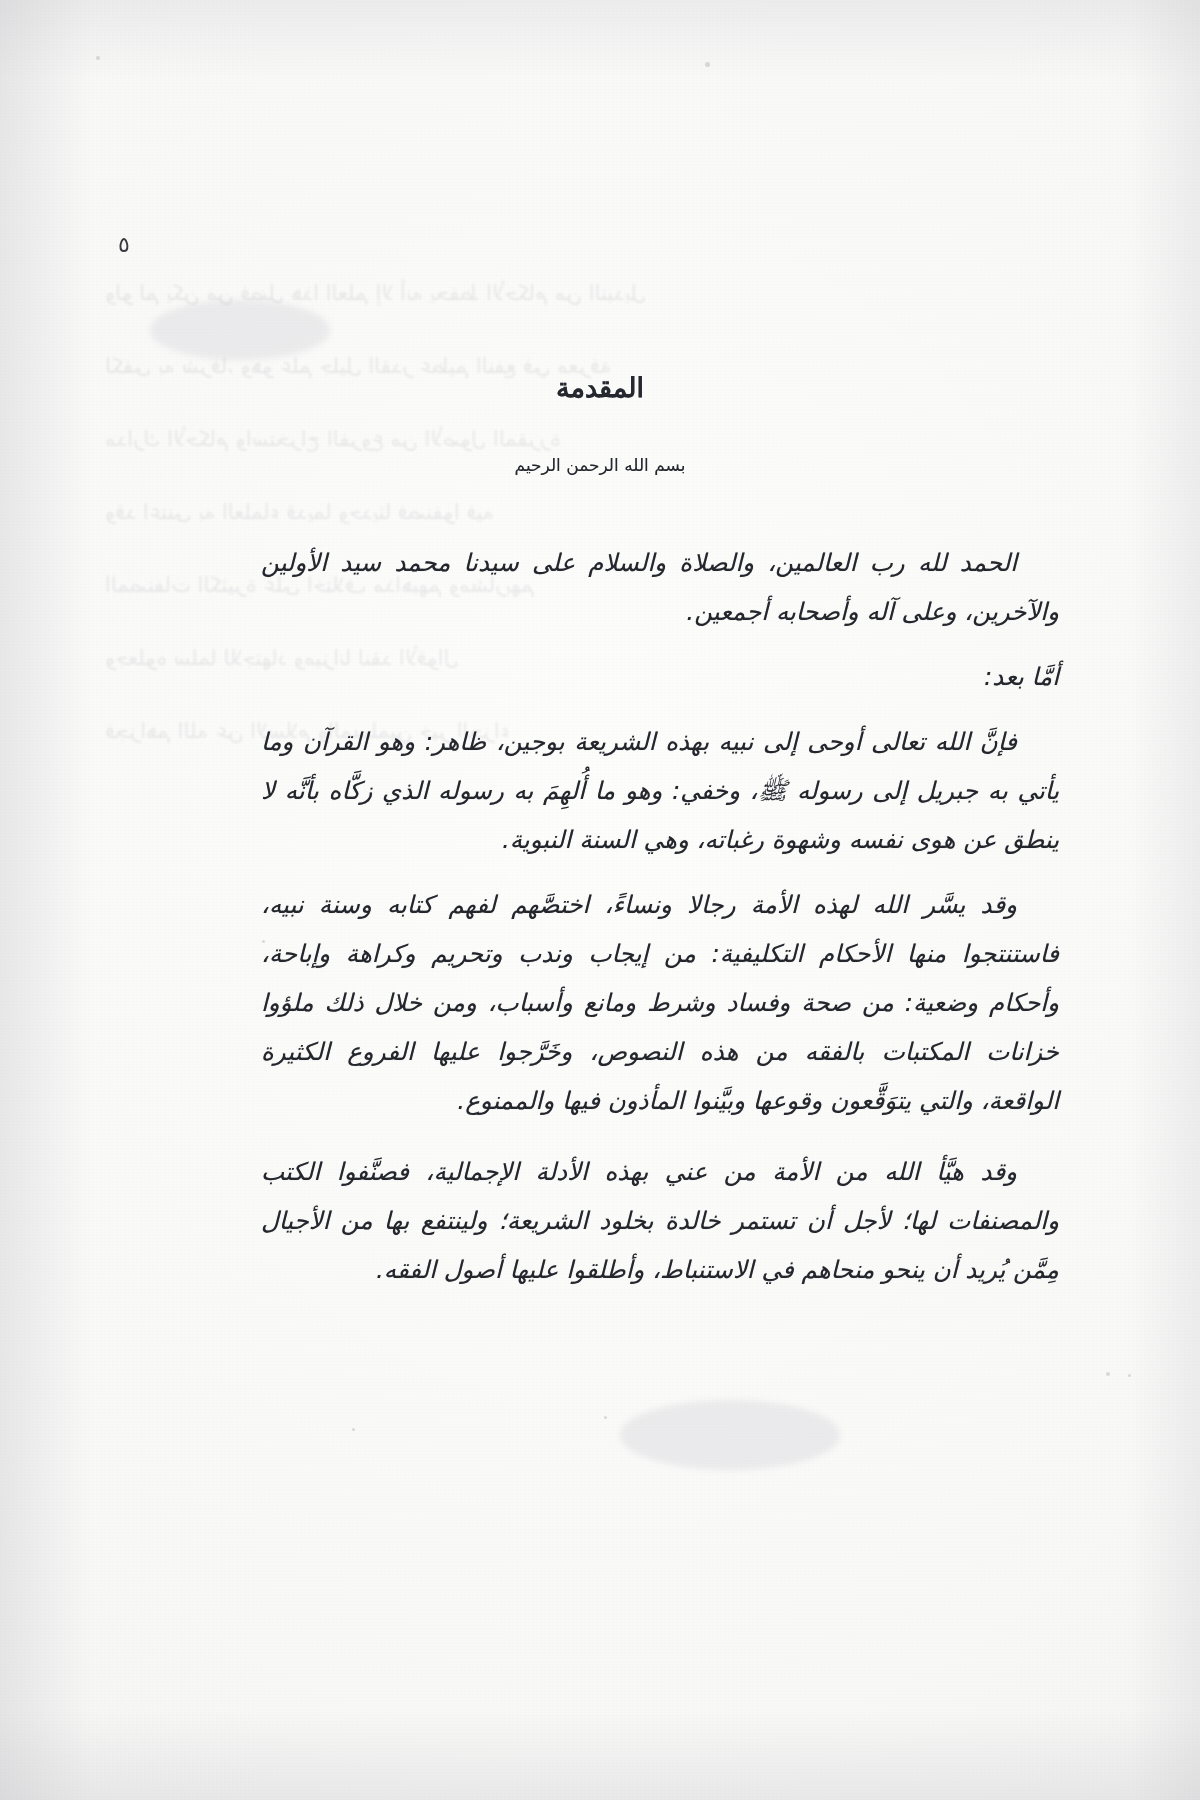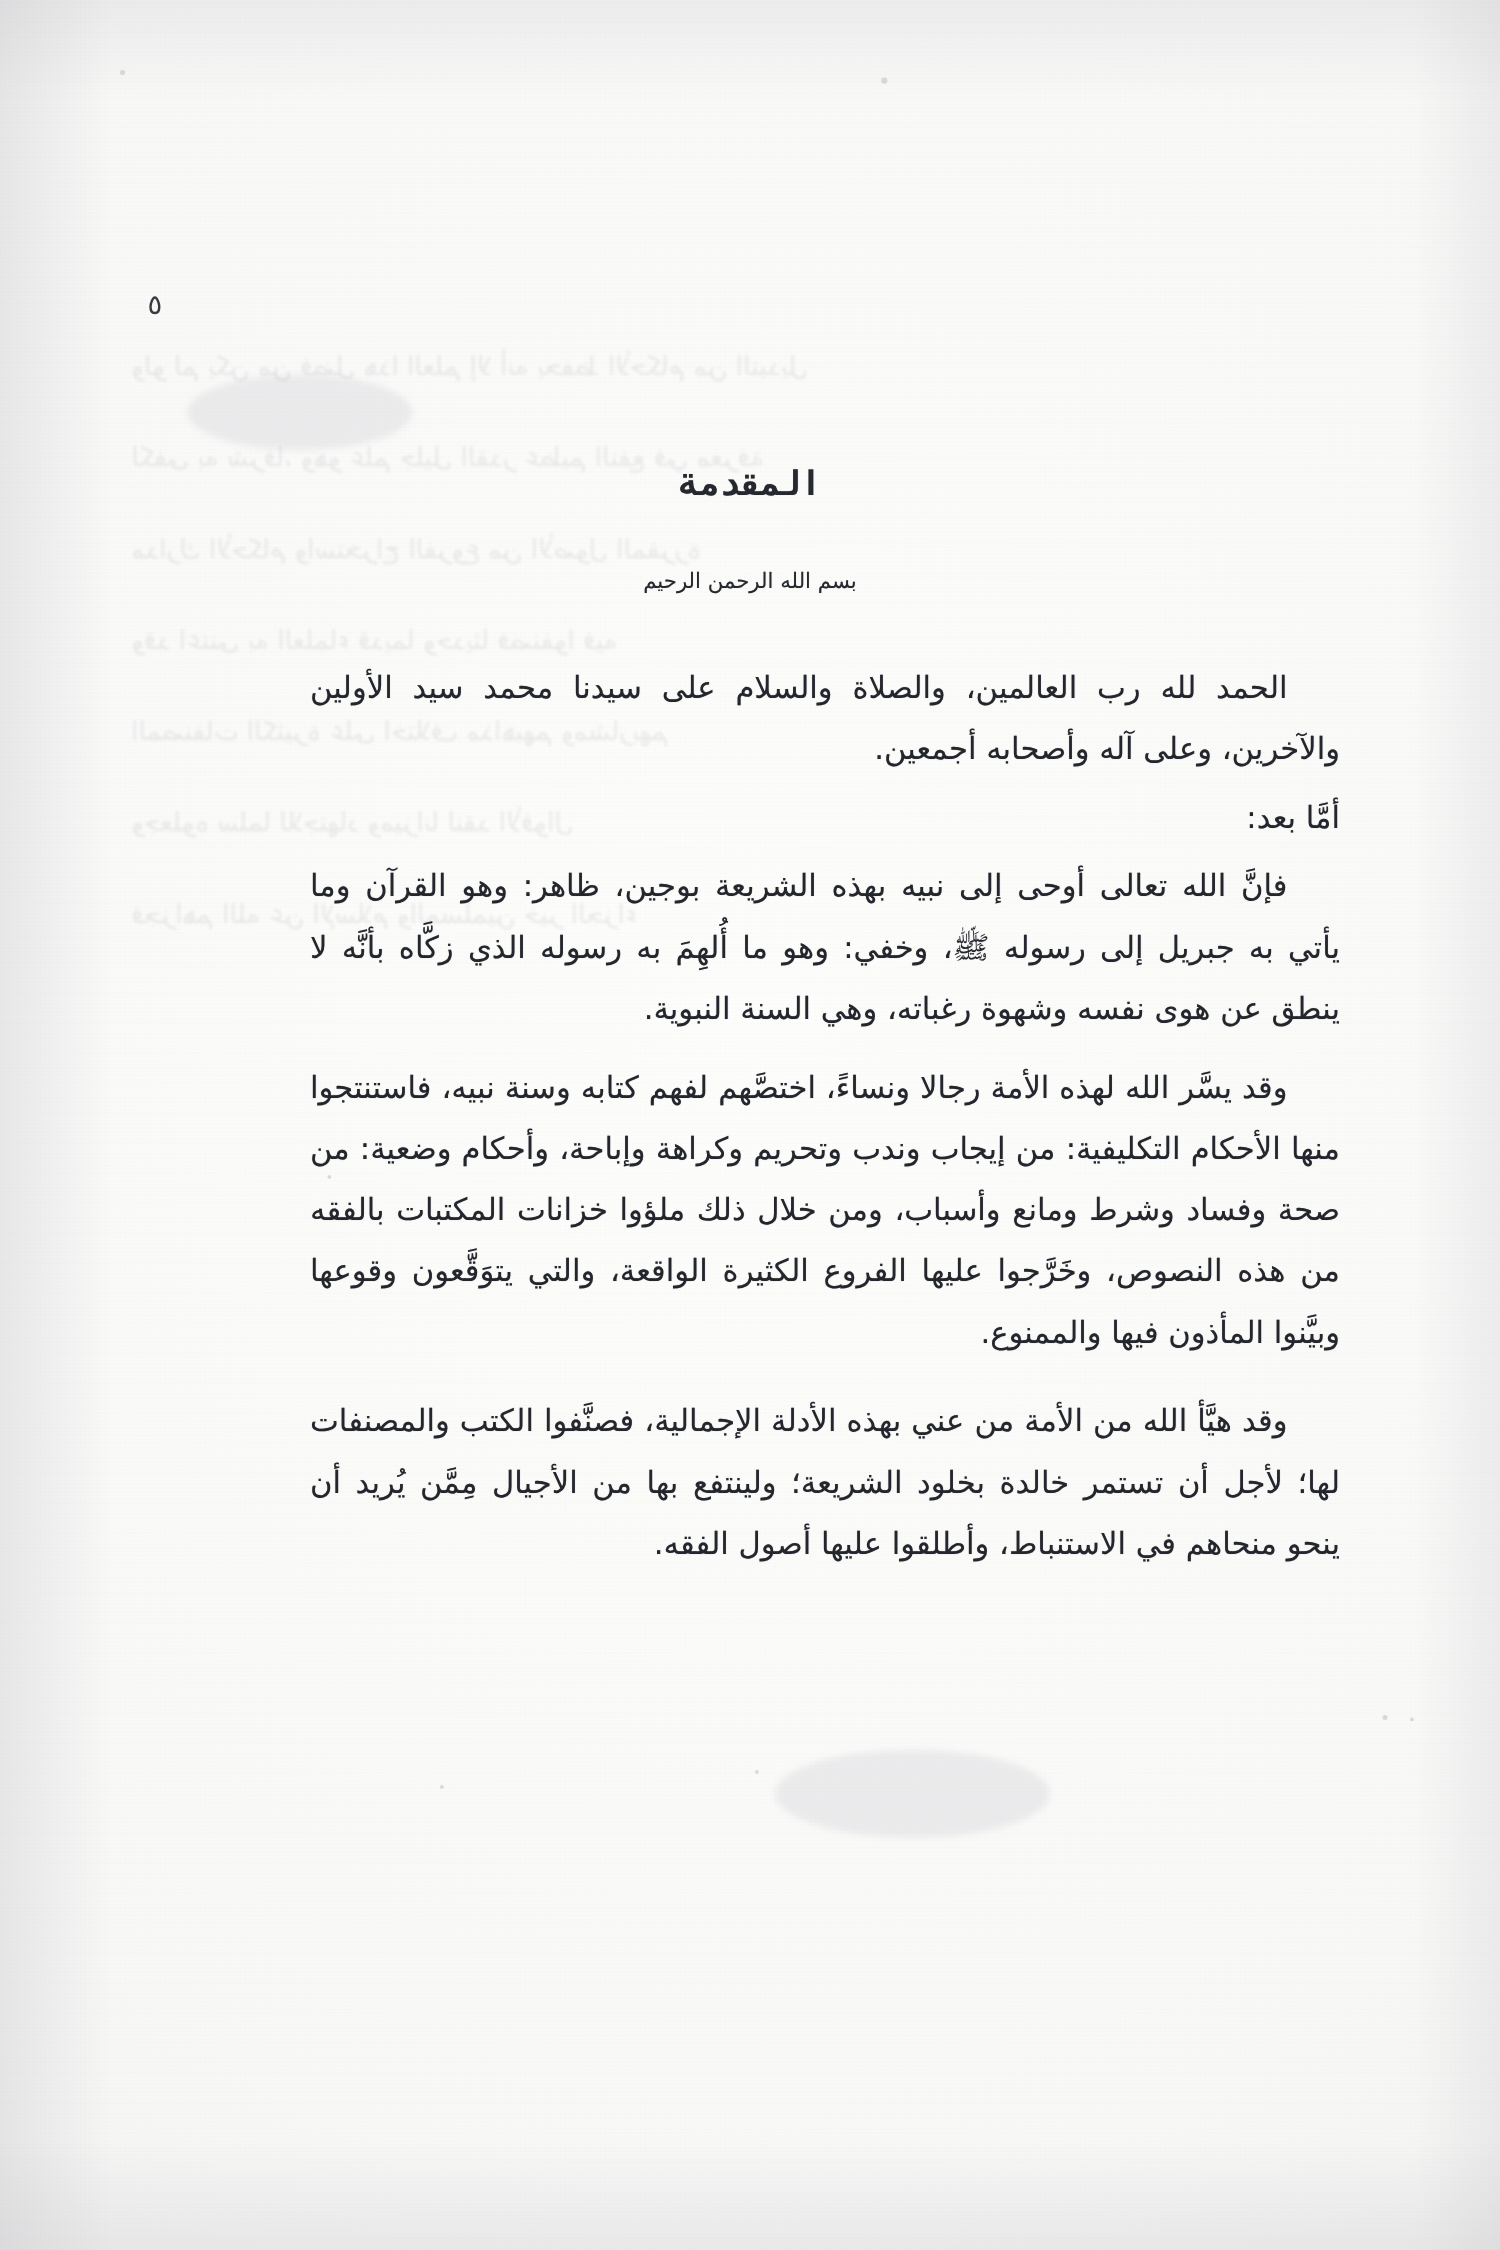--- a/index.html
+++ b/index.html
@@ -97,21 +97,21 @@
     opacity: .88;
     letter-spacing: 0;
   }
 
   .section-title {
     position: absolute;
     top: 372px;
     left: 0;
     width: 1200px;
     text-align: center;
-    font-family: Liberation Mono, monospace;
+    font-family: Liberation Sans, sans-serif;
     font-size: 27px;
     font-weight: 700;
     color: #26282f;
     text-shadow: 0 0 .6px rgba(40,42,50,.45);
   }
 
   .basmala {
     position: absolute;
     top: 455px;
     left: 0;
@@ -130,22 +130,23 @@
     width: 830px;
     font-family: "DejaVu Sans", sans-serif;
     font-size: 24.5px;
     line-height: 49px;
     color: #24262d;
     text-align: justify;
     text-justify: inter-word;
     text-shadow: 0 0 .7px rgba(36,38,45,.45);
   }
   .body-block p {
-    margin: 3px;
+    margin: 16px;
     padding: 0;
+    font-style: italic;
   }
   .para-indent { text-indent: 42px; }
   .para-gap-sm { margin-top: 6px !important; }
   .para-gap-md { margin-top: 14px !important; }
   .para-gap-lg { margin-top: 22px !important; }
   .no-indent { text-indent: 0; }
 
   
   .speck {
     position: absolute;

